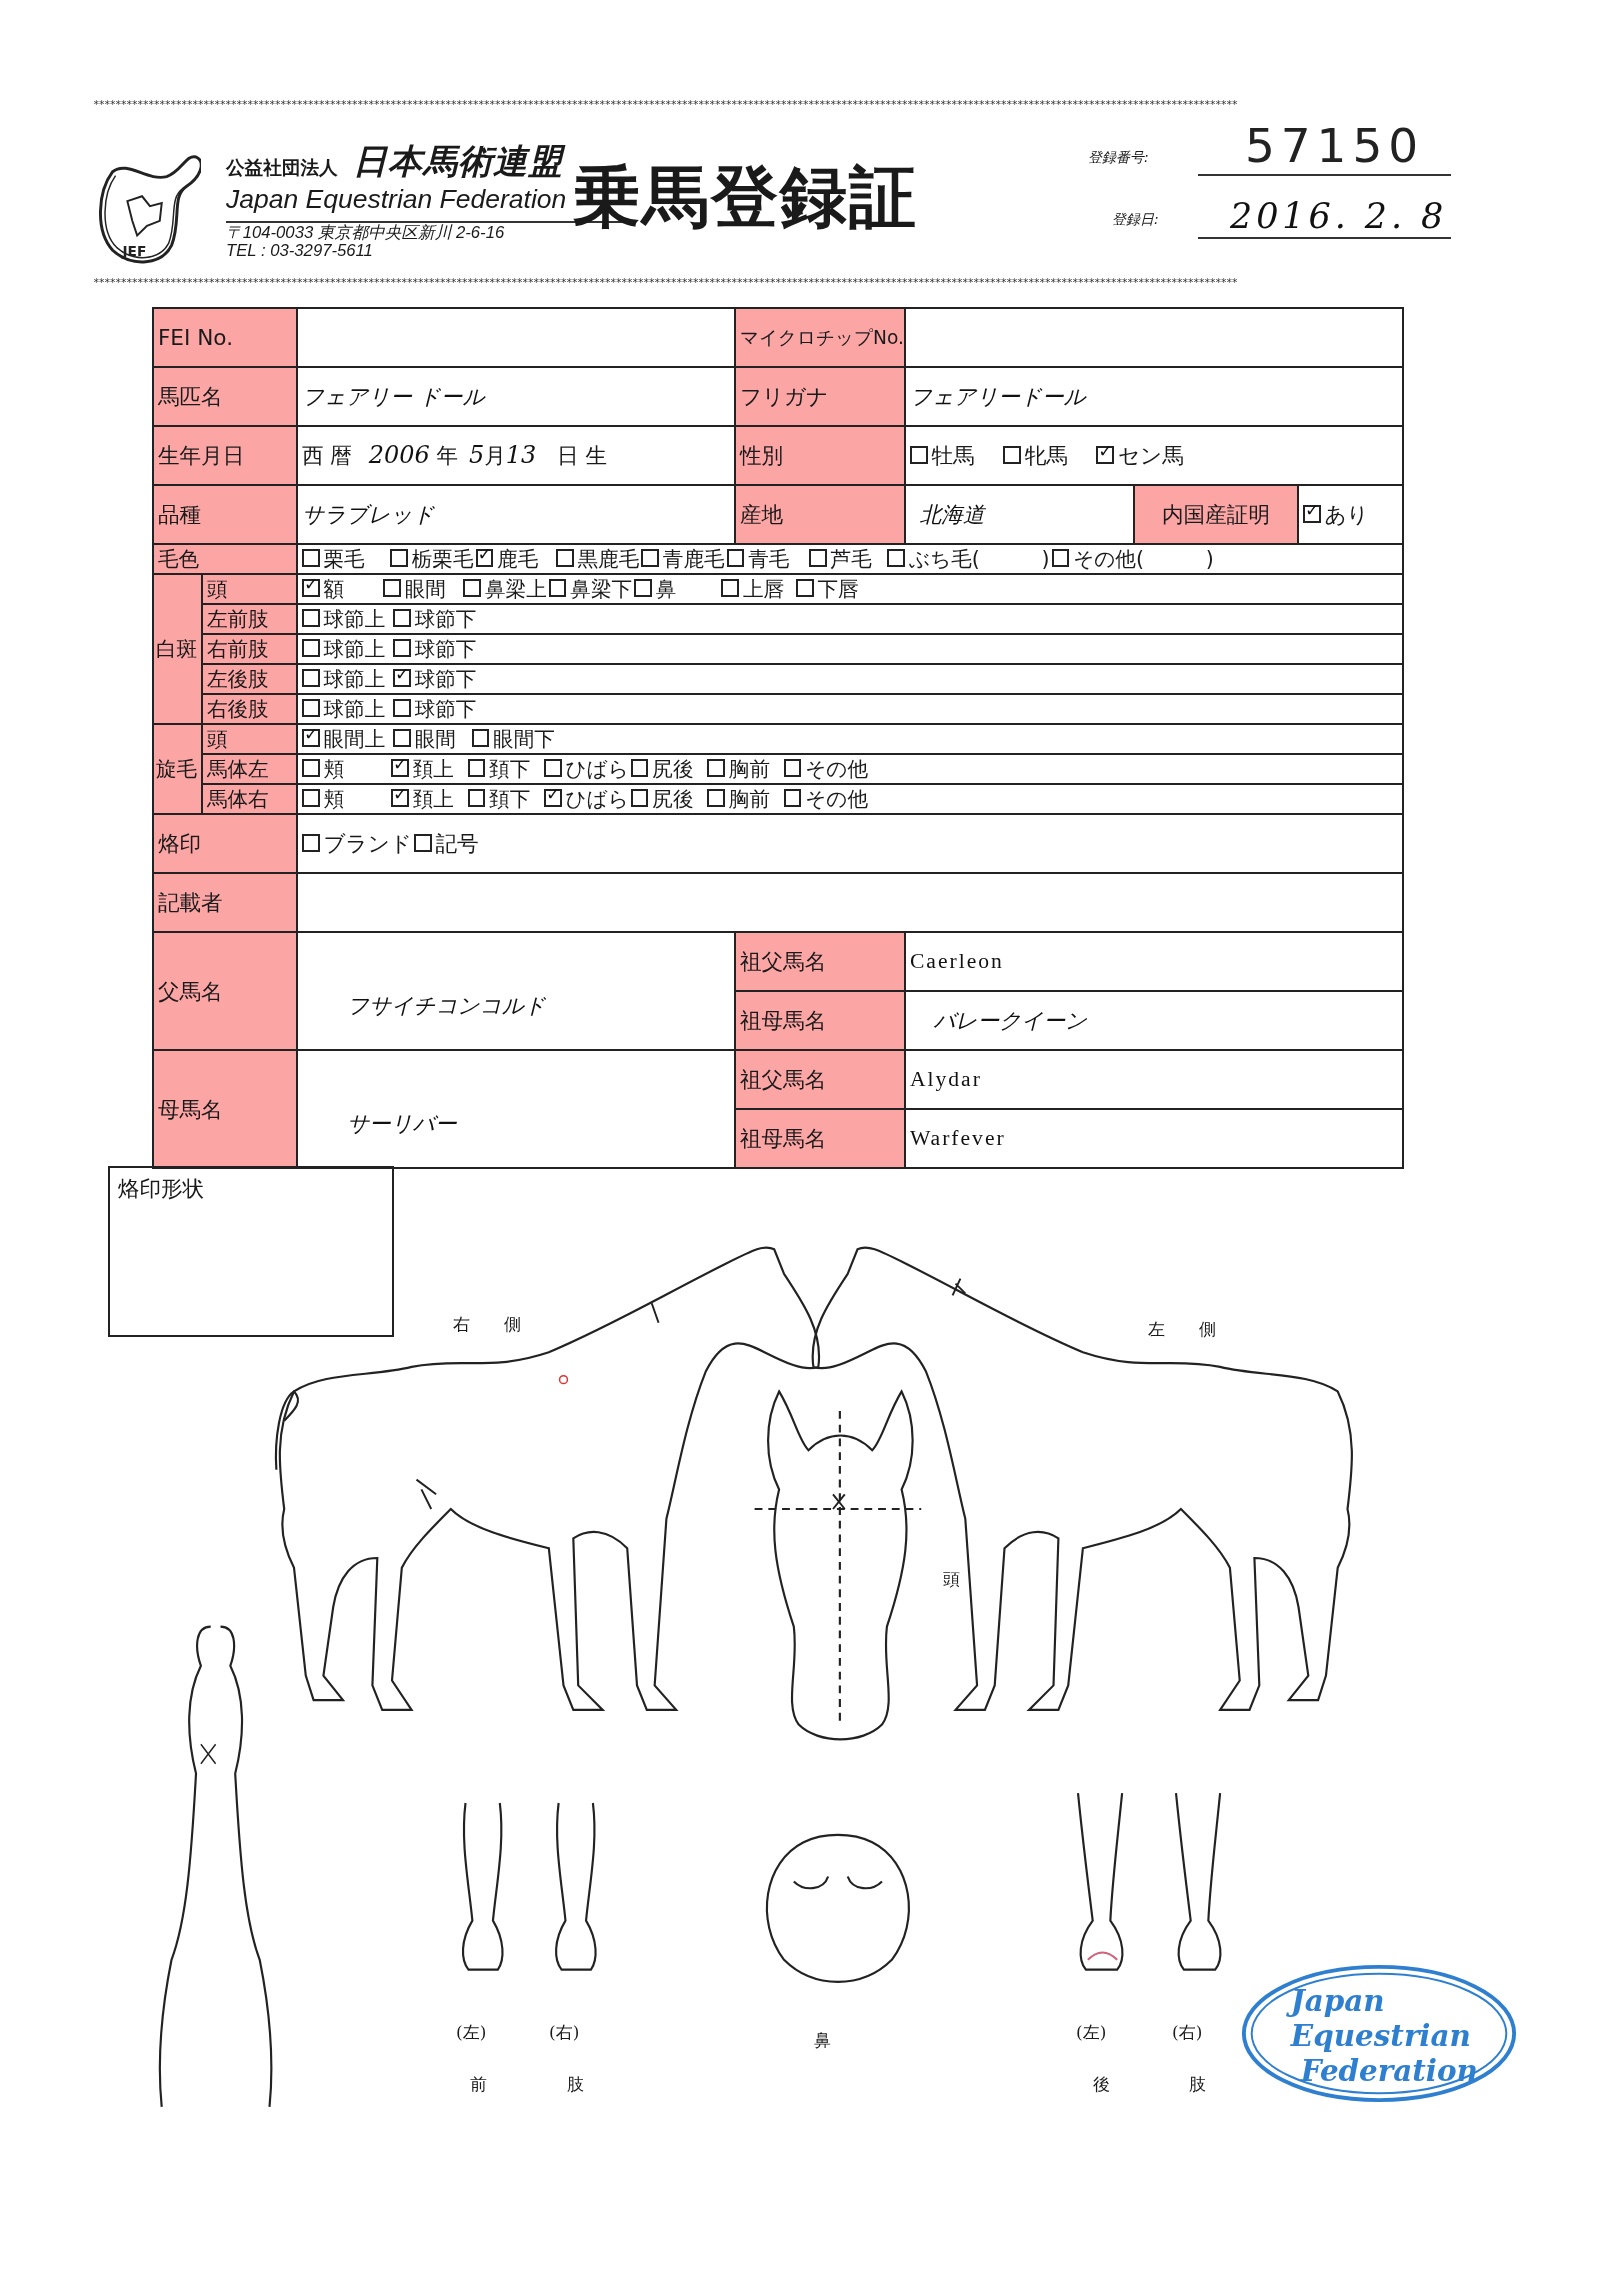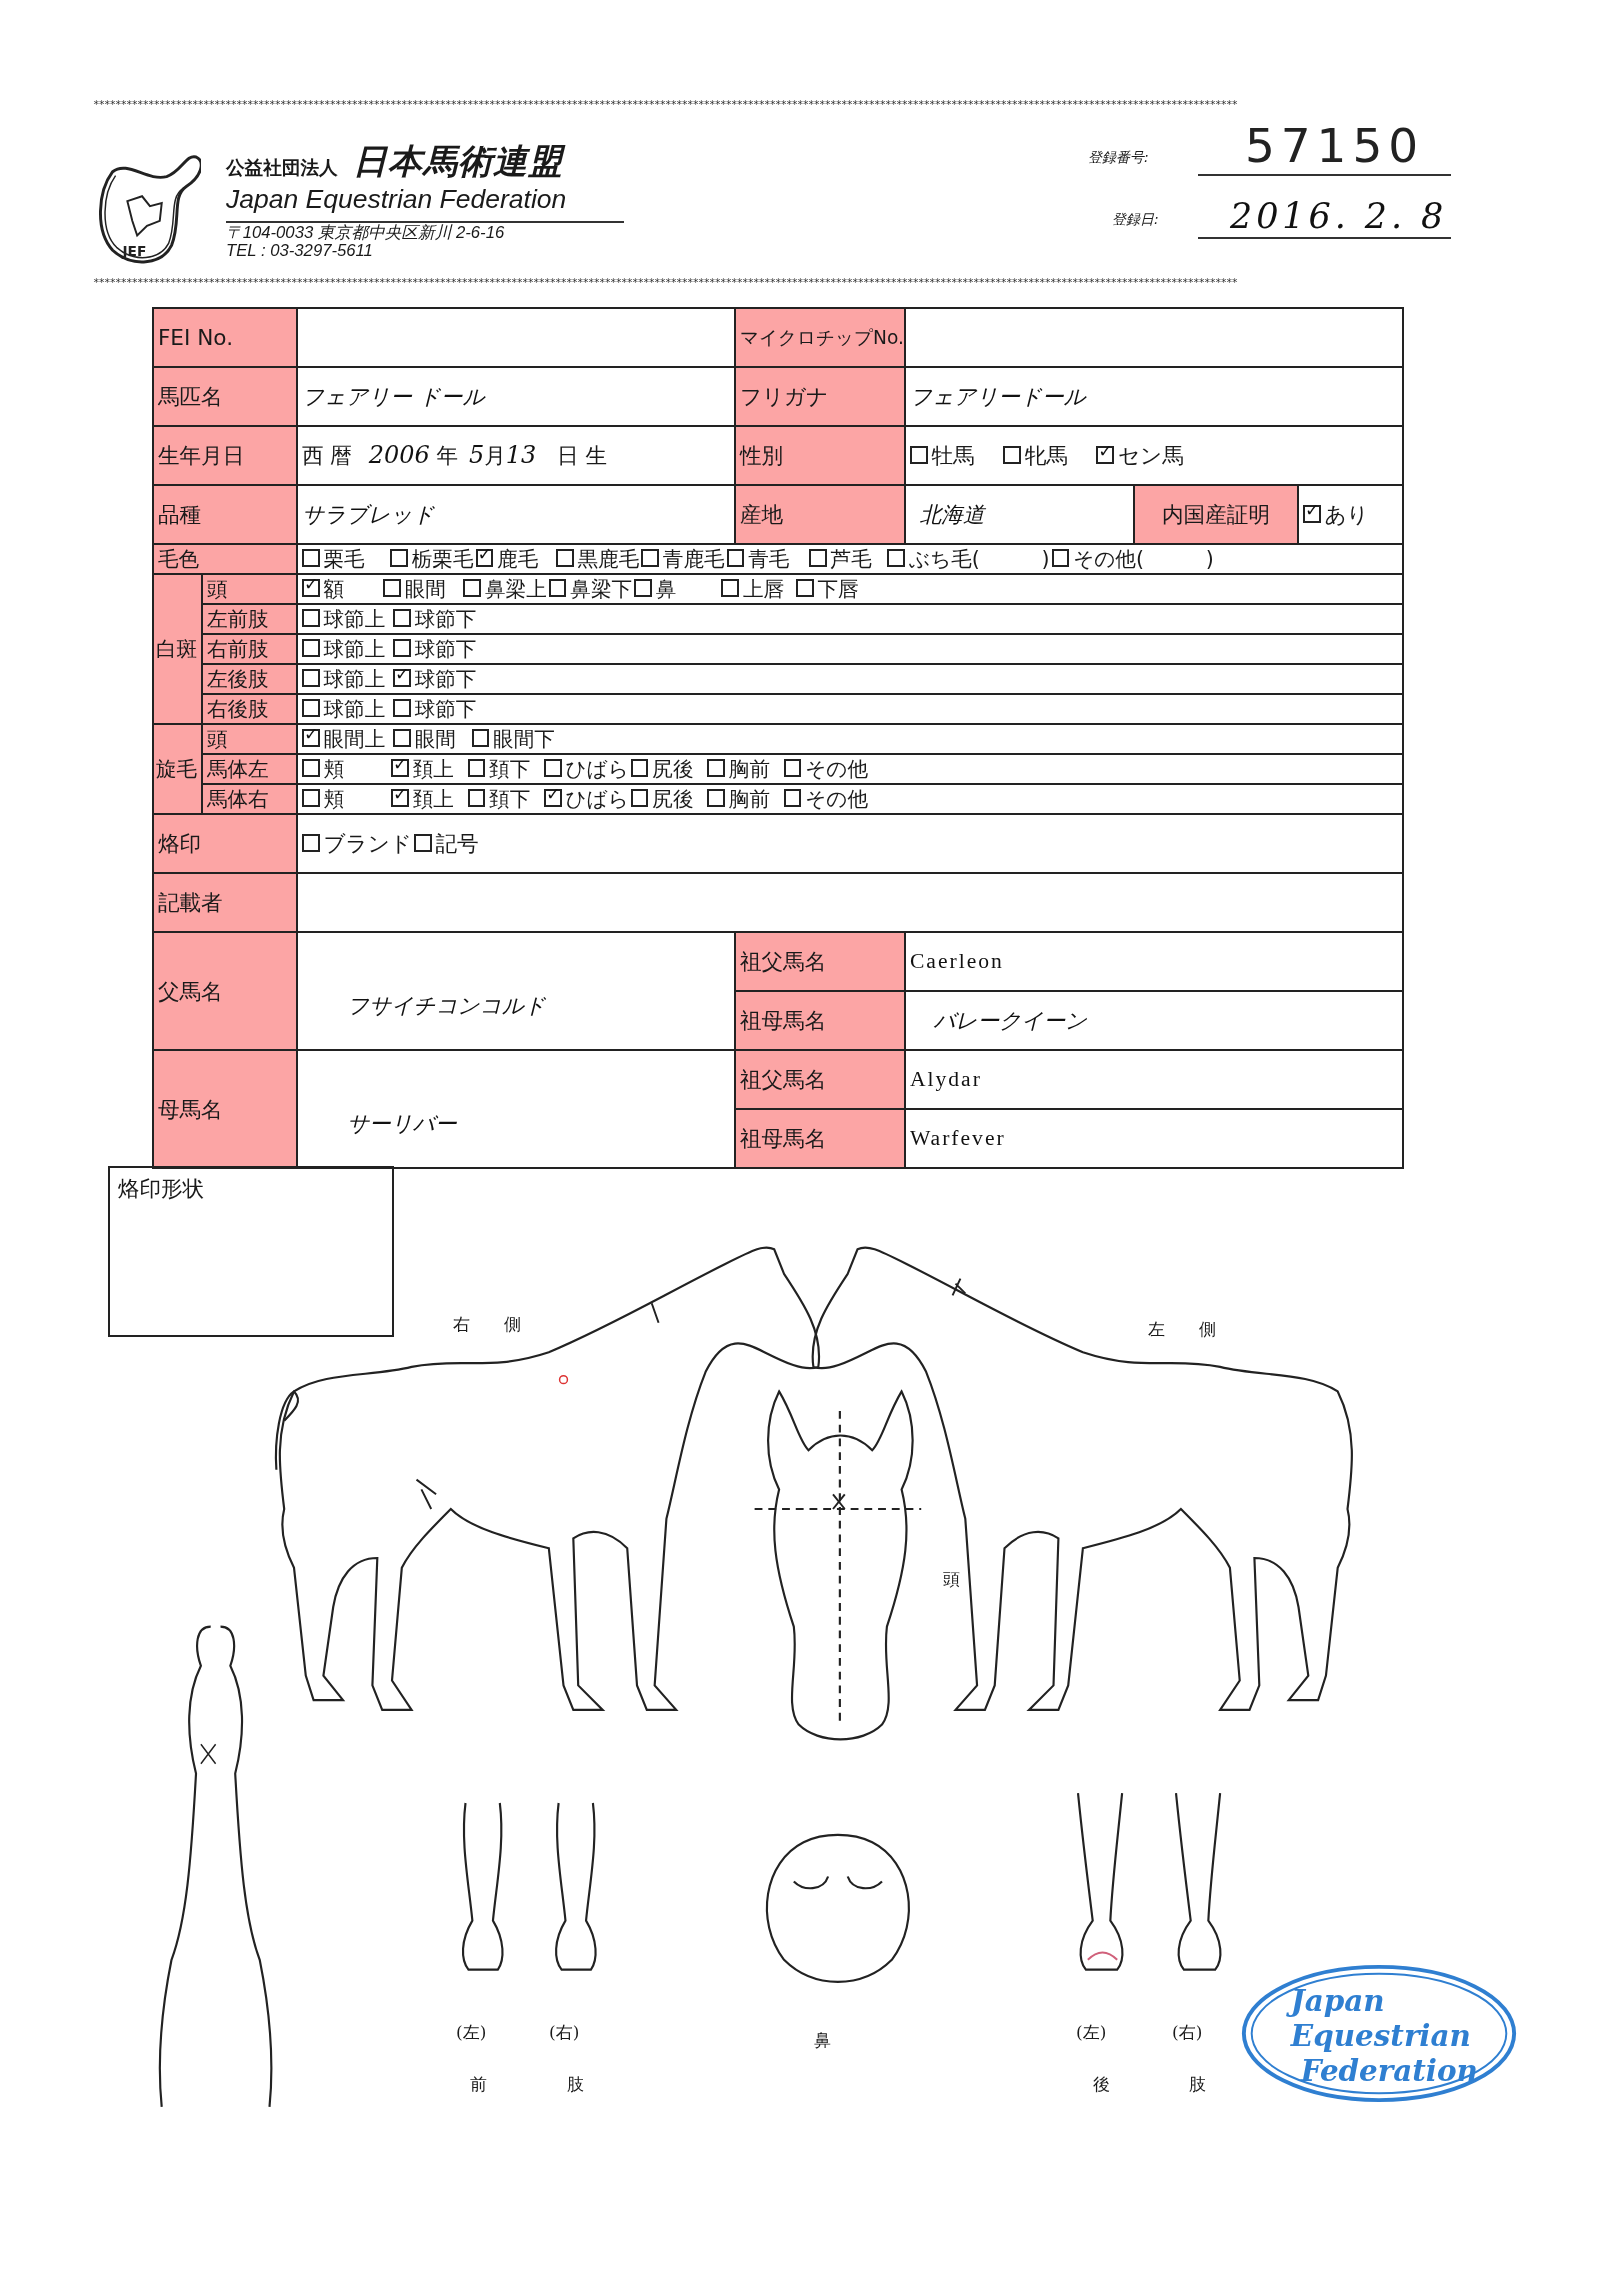--- a/index.html
+++ b/index.html
@@ -52,20 +52,21 @@
     <text x="30" y="106" font-size="14" font-weight="bold" font-family="DejaVu Sans, sans-serif" fill="#222">JEF</text>
   </svg>
   <div class="org-jp-prefix">公益社団法人</div>
   <div class="org-jp">日本馬術連盟</div>
   <div class="org-en">Japan Equestrian Federation</div>
   <div class="org-rule"></div>
   <div class="org-addr">
     <div>〒104-0033 東京都中央区新川 2-6-16</div>
     <div>TEL : 03-3297-5611</div>
   </div>
+  <div class="doc-title">乗馬登録証</div>
 </div>
 
 <div class="reg-label" style="left:1088px;top:149px;">登録番号:</div>
 <div class="reg-num">57150</div>
 <div class="reg-line" style="left:1198px;top:174px;width:253px;"></div>
 <div class="reg-label" style="left:1112px;top:211px;">登録日:</div>
 <div class="reg-date">2016. 2. 8</div>
 <div class="reg-line" style="left:1198px;top:237px;width:253px;"></div>
 
 <table class="form">

